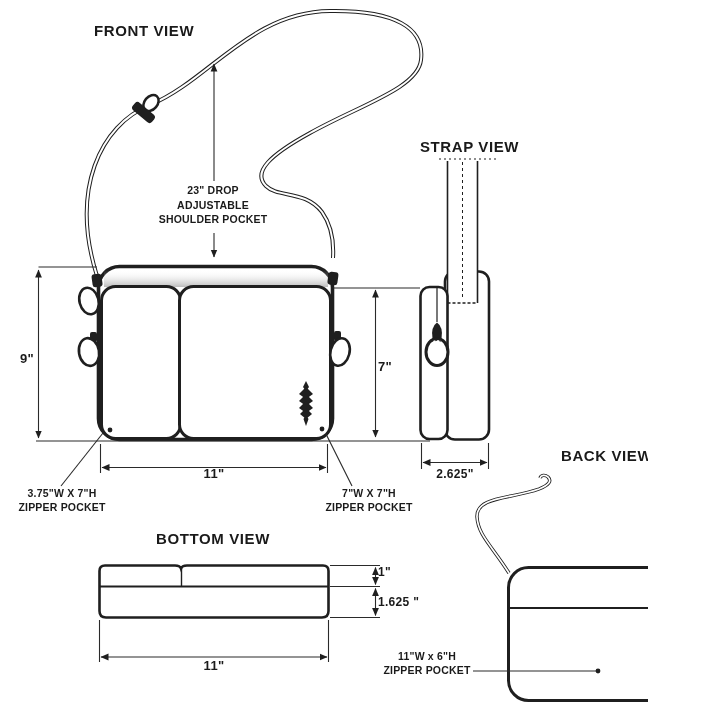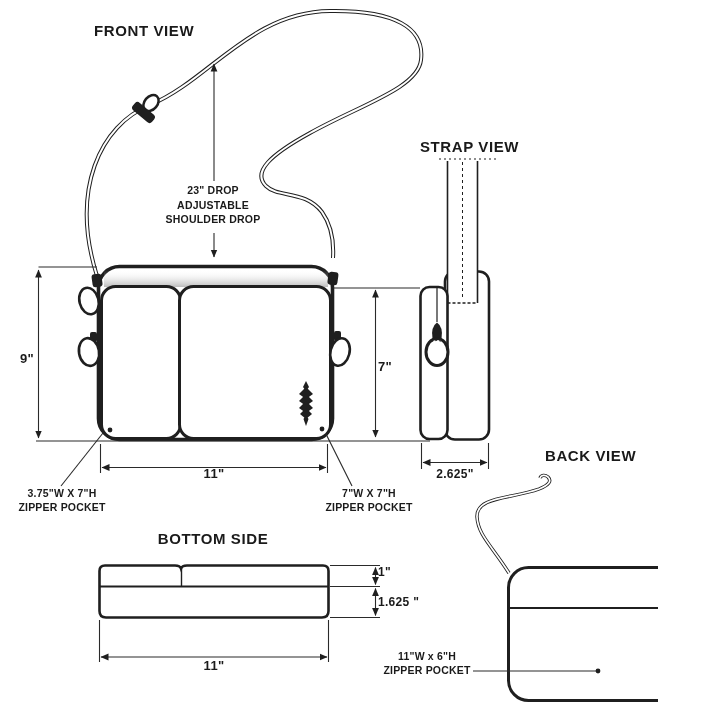--- a/index.html
+++ b/index.html
@@ -1,18 +1,18 @@
 <!DOCTYPE html>
 <html><head>
 <meta charset="utf-8">
 <style>
   html,body{margin:0;padding:0;background:#fff;}
   #stage{
     position:relative;width:648px;height:720px;background:#fff;overflow:hidden;
-    font-family:"Liberation Sans",sans-serif;color:#1a1a1a;padding-left:10px;
+    font-family:"Liberation Sans",sans-serif;color:#1a1a1a;
   }
   #art{position:absolute;left:0;top:0;}
   .lbl{position:absolute;font-weight:700;color:#1a1a1a;letter-spacing:.3px;white-space:nowrap;}
   .t15{font-size:15px;letter-spacing:.6px;}
   .t13{font-size:13px;}
   .t12{font-size:12px;}
   .t11{font-size:10.5px;line-height:13.5px;letter-spacing:.2px;}
   .ctr{transform:translateX(-50%);text-align:center;}
   .ann{font-size:10.5px;line-height:14.5px;letter-spacing:.2px;text-align:center;}
 </style>
@@ -163,27 +163,27 @@
     </g>
     <g fill="#1f1f1f">
       <circle cx="110" cy="430" r="2.4"></circle>
       <circle cx="322" cy="429" r="2.4"></circle>
       <circle cx="598" cy="671" r="2.4"></circle>
     </g>
   </svg>
 
   <div class="lbl t15" style="left:94px;top:22px;">FRONT VIEW</div>
   <div class="lbl t15" style="left:420px;top:138px;">STRAP VIEW</div>
-  <div class="lbl t15" style="left:545px;top:447px;">BACK VIEW</div>
-  <div class="lbl t15 ctr" style="left:213px;top:530px;">BOTTOM SIDE</div>
+  <div class="lbl t15" style="left:561px;top:447px;">BACK VIEW</div>
+  <div class="lbl t15 ctr" style="left:213px;top:530px;">BOTTOM VIEW</div>
 
   <div class="lbl ann ctr" style="left:213px;top:183px;">
     <div>23" DROP</div>
     <div>ADJUSTABLE</div>
-    <div>SHOULDER DROP</div>
+    <div>SHOULDER POCKET</div>
   </div>
 
   <div class="lbl t13" style="left:20px;top:351px;">9"</div>
   <div class="lbl t13 ctr" style="left:214px;top:466px;">11"</div>
   <div class="lbl t13" style="left:378px;top:359px;">7"</div>
   <div class="lbl t12 ctr" style="left:455px;top:467px;">2.625"</div>
 
   <div class="lbl t11 ctr" style="left:62px;top:487px;">
     <div>3.75"W X 7"H</div>
     <div>ZIPPER POCKET</div>

